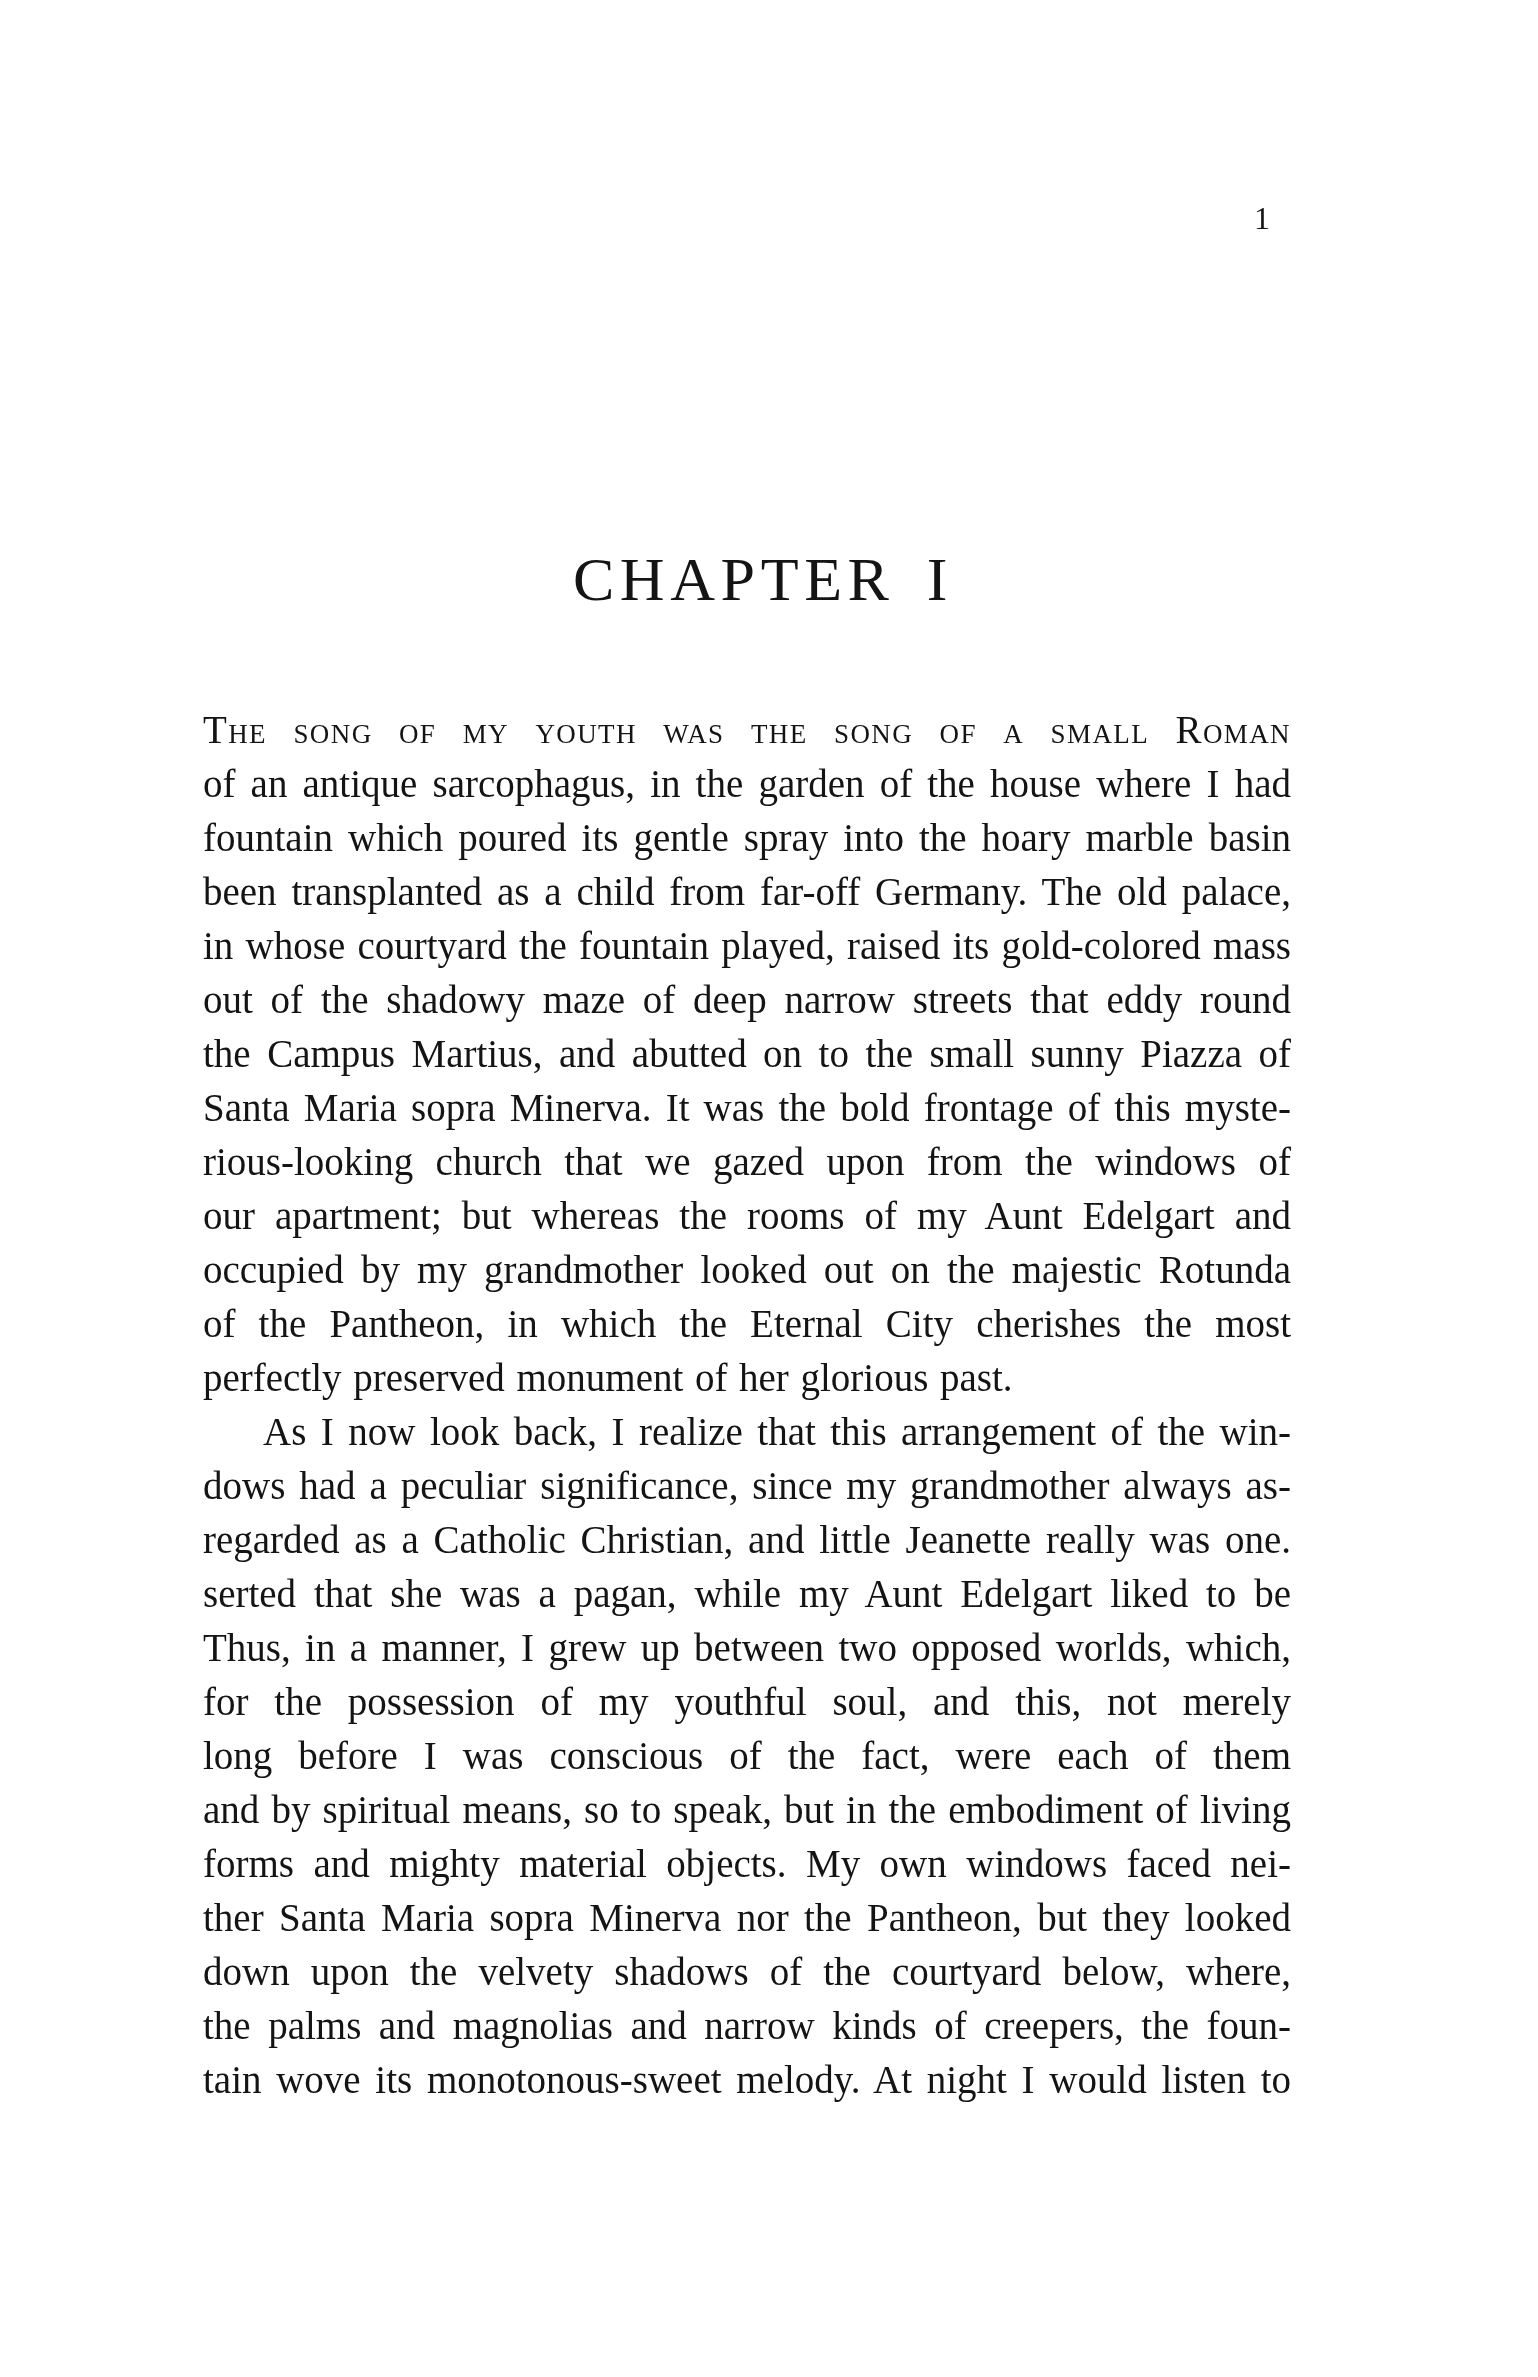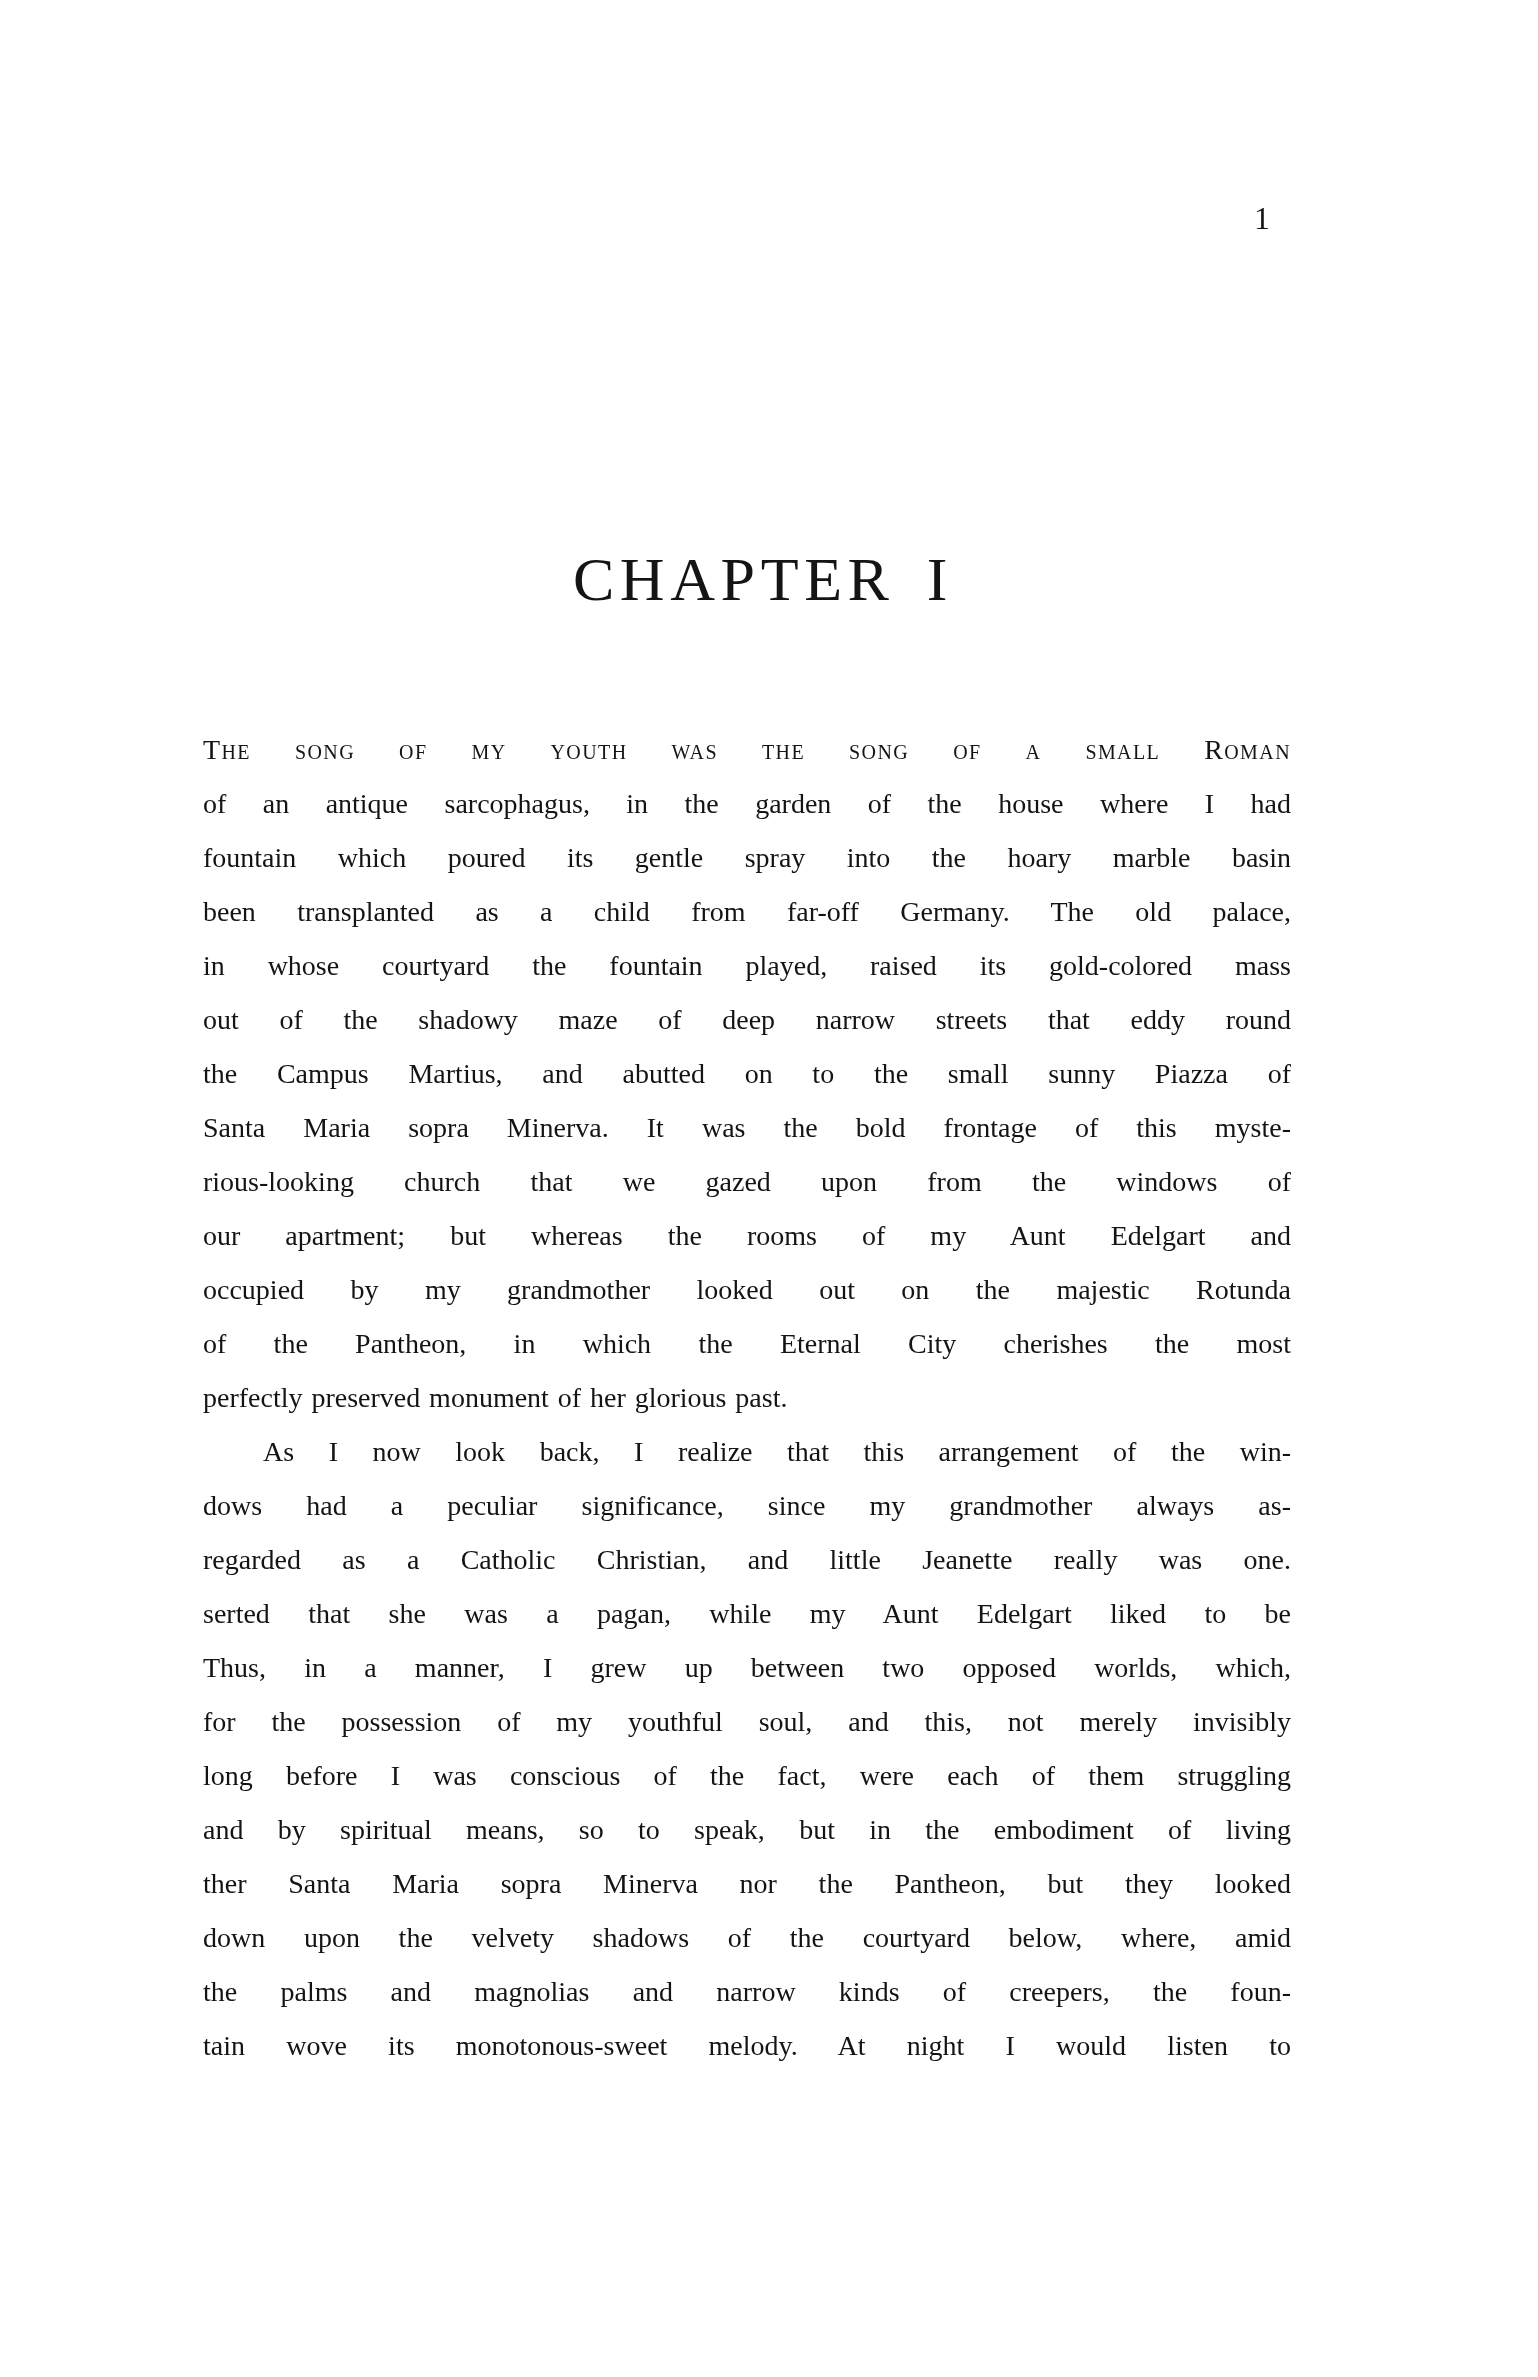--- a/index.html
+++ b/index.html
@@ -33,24 +33,24 @@
     margin: 16px;
     text-align: center;
     font-size: 62px;
     line-height: 62px;
     font-weight: 400;
     letter-spacing: 5.6px;
     word-spacing: 11.2px;
   }
   .body-text {
     position: absolute;
-    top: 723px;
+    top: 703px;
     left: 203px;
     width: 1088px;
-    font-size: 28px;
+    font-size: 39px;
     line-height: 54px;
   }
   .line {
     height: 54px;
     overflow: hidden;
     text-align: justify;
     text-align-last: justify;
     word-spacing: 1.9px;
   }
   .line.last {
@@ -87,19 +87,20 @@
       <div class="line">of the Pantheon, in which the Eternal City cherishes the most</div>
       <div class="line last">perfectly preserved monument of her glorious past.</div>
       <div class="line indent">As I now look back, I realize that this arrangement of the win-</div>
       <div class="line">dows had a peculiar significance, since my grandmother always as-</div>
       <div class="line">regarded as a Catholic Christian, and little Jeanette really was one.</div>
       <div class="line">serted that she was a pagan, while my Aunt Edelgart liked to be</div>
       <div class="line">Thus, in a manner, I grew up between two opposed worlds, which,</div>
       <div class="line">for the possession of my youthful soul, and this, not merely invisibly</div>
       <div class="line">long before I was conscious of the fact, were each of them struggling</div>
       <div class="line">and by spiritual means, so to speak, but in the embodiment of living</div>
+      <div class="line">forms and mighty material objects. My own windows faced nei-</div>
       <div class="line">ther Santa Maria sopra Minerva nor the Pantheon, but they looked</div>
       <div class="line">down upon the velvety shadows of the courtyard below, where, amid</div>
       <div class="line">the palms and magnolias and narrow kinds of creepers, the foun-</div>
       <div class="line">tain wove its monotonous-sweet melody. At night I would listen to</div>
     </div>
 </div>
 
 
 </body></html>

